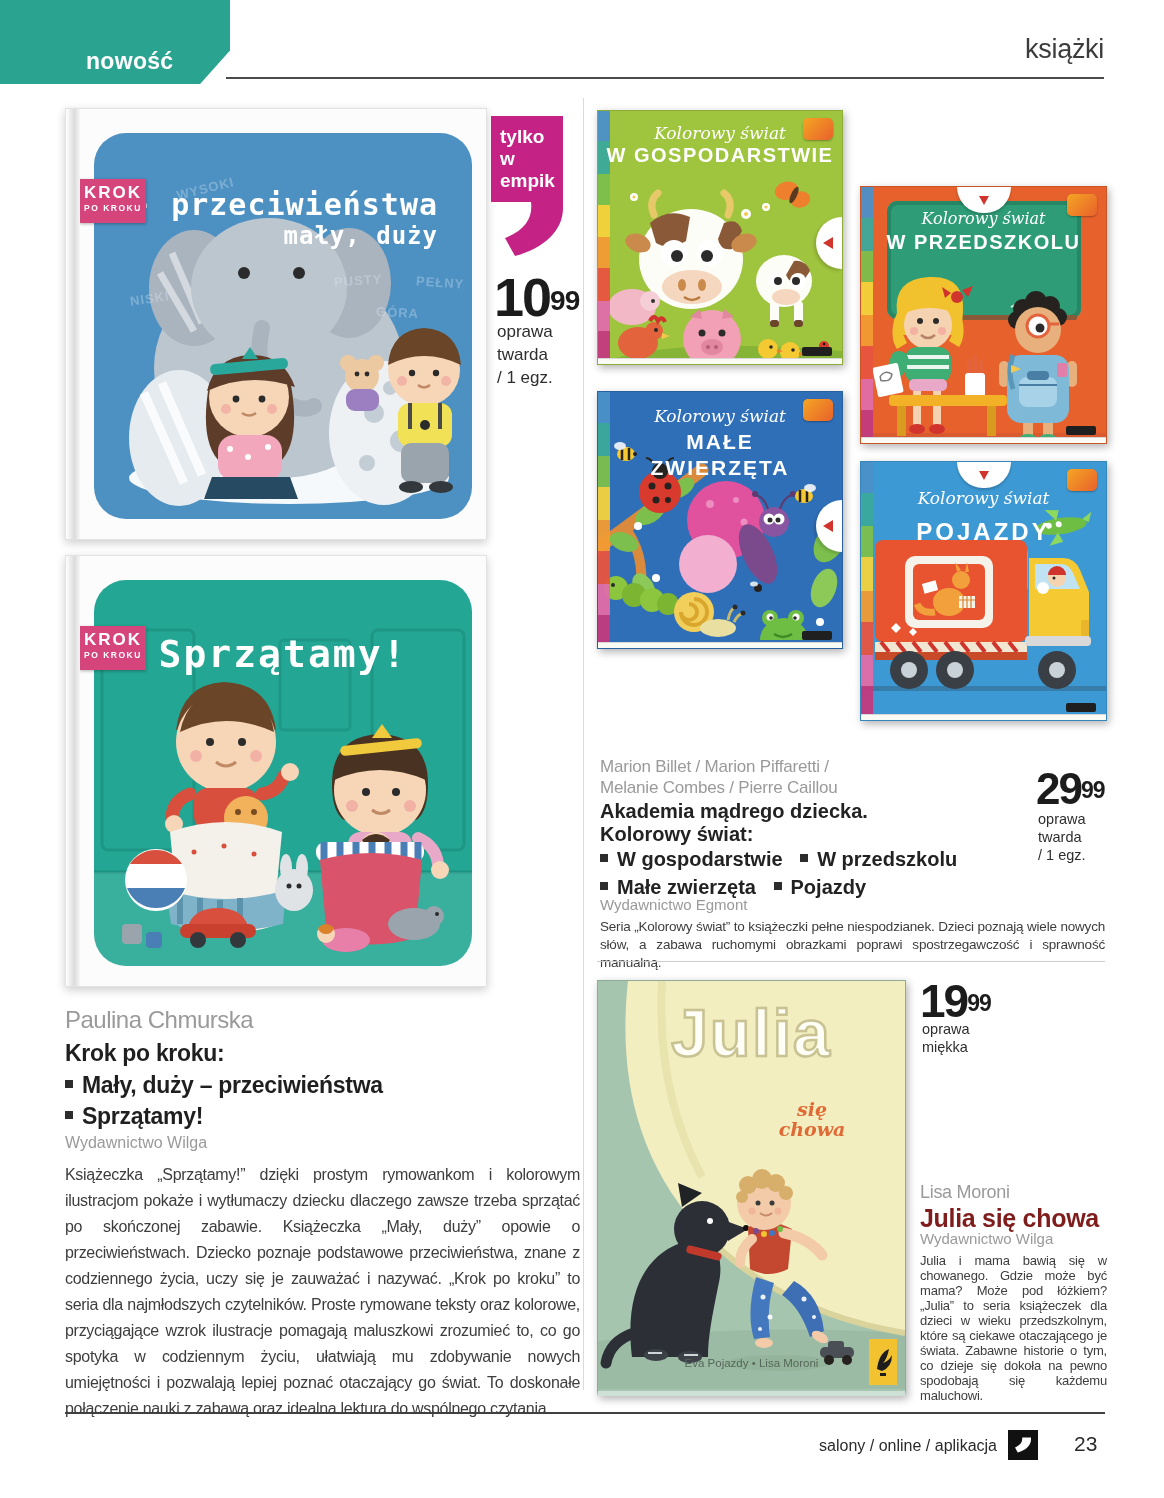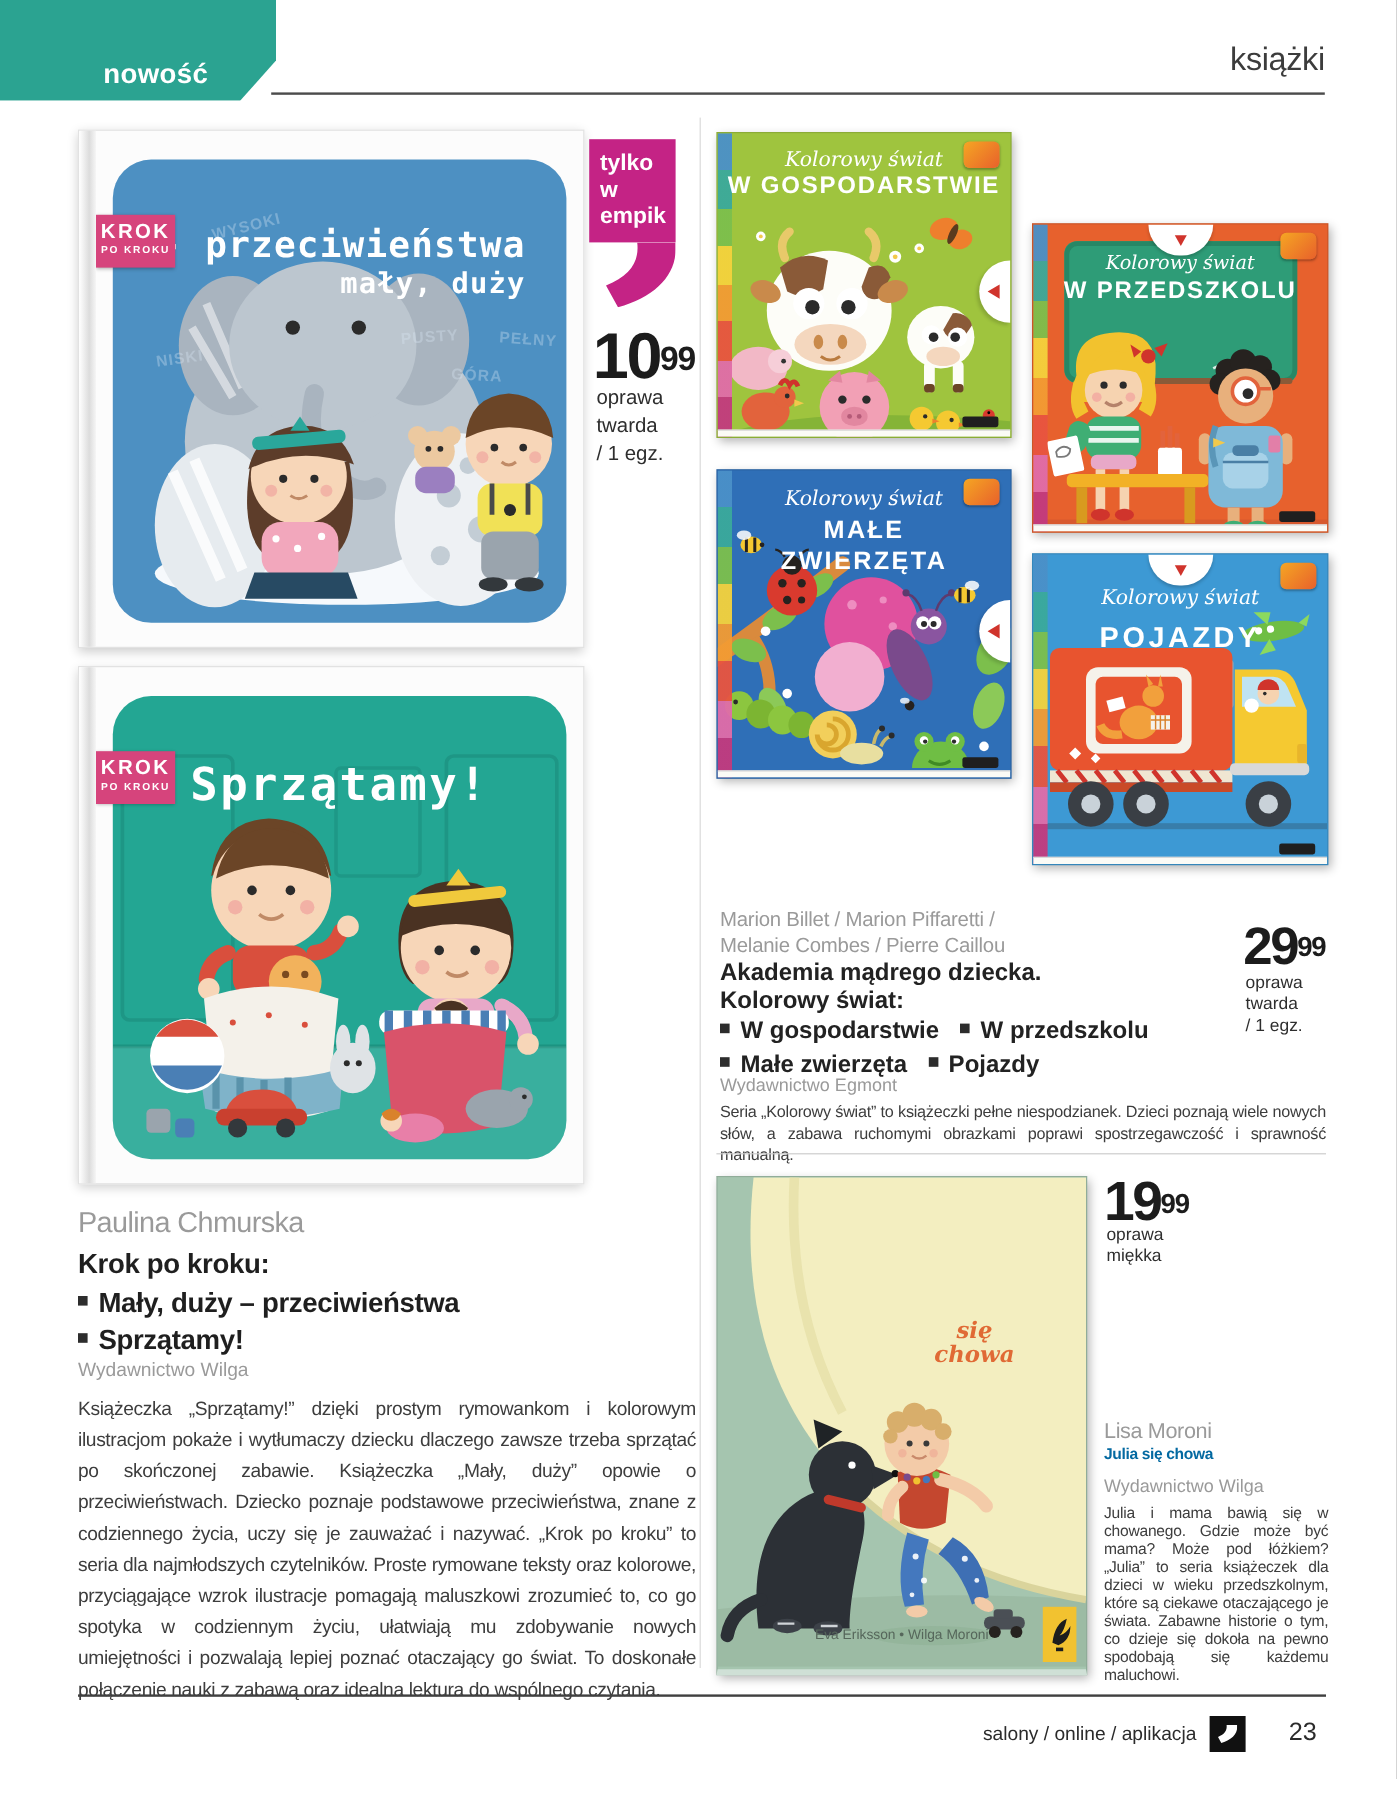--- a/index.html
+++ b/index.html
@@ -598,40 +598,41 @@
         <circle cx="180" cy="230" r="3.5" fill="#EFAF97" opacity=".8"></circle>
       <circle cx="158" cy="250" r="3" fill="#7A4A8C"></circle>
         <circle cx="166" cy="253" r="3" fill="#F2C230"></circle>
       <circle cx="174" cy="252" r="3" fill="#4478BE"></circle>
         <circle cx="182" cy="248" r="3" fill="#6FBE44"></circle>
       <rect x="222" y="366" width="34" height="11" rx="5" fill="#4A4F55"></rect>
       <rect x="230" y="360" width="16" height="8" rx="3" fill="#4A4F55"></rect>
       <circle cx="231" cy="379" r="5" fill="#26221f"></circle>
         <circle cx="249" cy="379" r="5" fill="#26221f"></circle>
     </svg>
+    <div class="abs julia-title">Julia</div>
     <div class="abs julia-sub">się chowa</div>
-    <div class="abs julia-credits">Eva Eriksson • Wilga Moroni</div>
+    <div class="abs julia-credits">Eva Pojazdy • Lisa Moroni</div>
     <div class="wilga">
       <svg width="28" height="46" viewBox="0 0 28 46">
           <path d="M8,30 q2,-16 12,-20 q-2,10 -6,14 q6,-2 9,-8 q0,12 -10,16 z" fill="#1d1d1d"></path>
           <rect x="11" y="34" width="6" height="3" fill="#1d1d1d"></rect>
         </svg>
     </div>
   </div>
 
   <div class="abs" style="left:920px;top:974px">
     <span class="price-zl" style="font-size:46px">19</span><span class="price-gr" style="font-size:23px">99</span>
   </div>
   <div class="abs bindlines" style="left:922px;top:1020px;font-size:14.5px;line-height:18px">
     <div>oprawa</div>
     <div>miękka</div>
   </div>
 
   <div class="abs gray" style="left:920px;top:1182px;font-size:18px;letter-spacing:-.3px">Lisa Moroni</div>
-  <div class="abs b" style="left:920px;top:1204px;font-size:13px;color:#0369a1;letter-spacing:-.3px">Julia się chowa</div>
+  <div class="abs b" style="left:920px;top:1204px;font-size:25px;color:#7f1d1d;letter-spacing:-.3px">Julia się chowa</div>
   <div class="abs gray" style="left:920px;top:1230px;font-size:15px">Wydawnictwo Wilga</div>
   <div class="abs desc" style="left:920px;top:1253px;width:187px;font-size:13px;line-height:15px;letter-spacing:-.2px">Julia i mama bawią się w chowanego. Gdzie może być mama? Może pod łóżkiem? „Julia” to seria książeczek dla dzieci w wieku przedszkolnym, które są ciekawe otaczającego je świata. Zabawne historie o tym, co dzieje się dokoła na pewno spodobają się każdemu maluchowi.</div>
 
   <div class="abs gray" style="left:65px;top:1006px;font-size:24px;letter-spacing:-.5px">Paulina Chmurska</div>
   <div class="abs b" style="left:65px;top:1040px;font-size:23px;color:#1f1f1f;letter-spacing:-.3px">Krok po kroku:</div>
   <div class="abs b" style="left:65px;top:1072px;font-size:23px;color:#1f1f1f;letter-spacing:-.3px">
     <span class="sq" style="vertical-align:5px"></span><span>Mały, duży – przeciwieństwa</span>
   </div>
   <div class="abs b" style="left:65px;top:1103px;font-size:23px;color:#1f1f1f;letter-spacing:-.3px">
     <span class="sq" style="vertical-align:5px"></span><span>Sprzątamy!</span>

